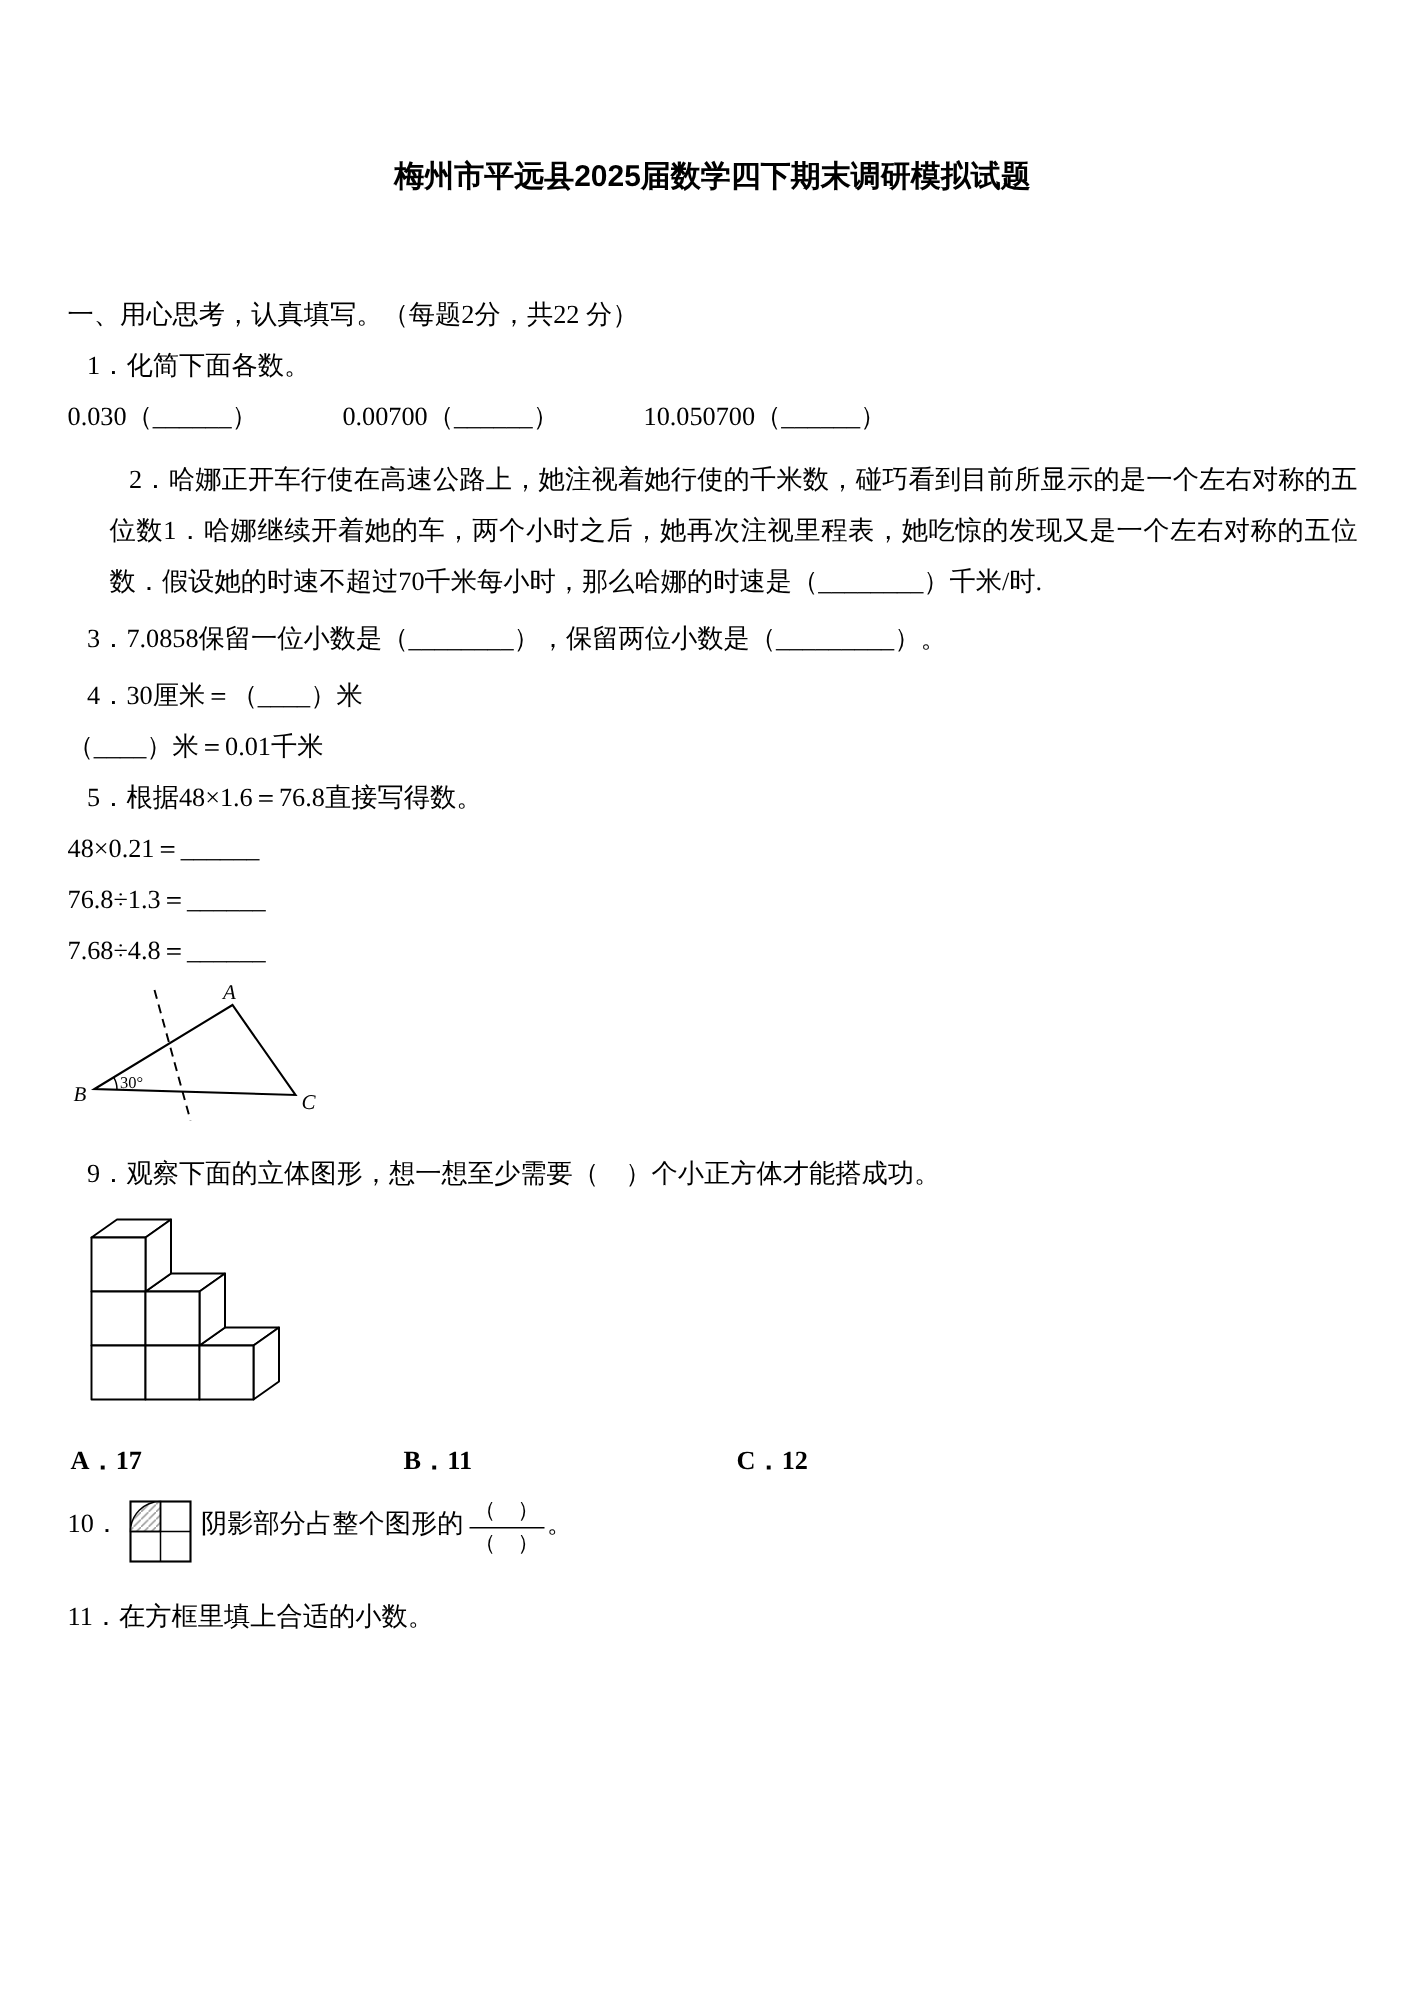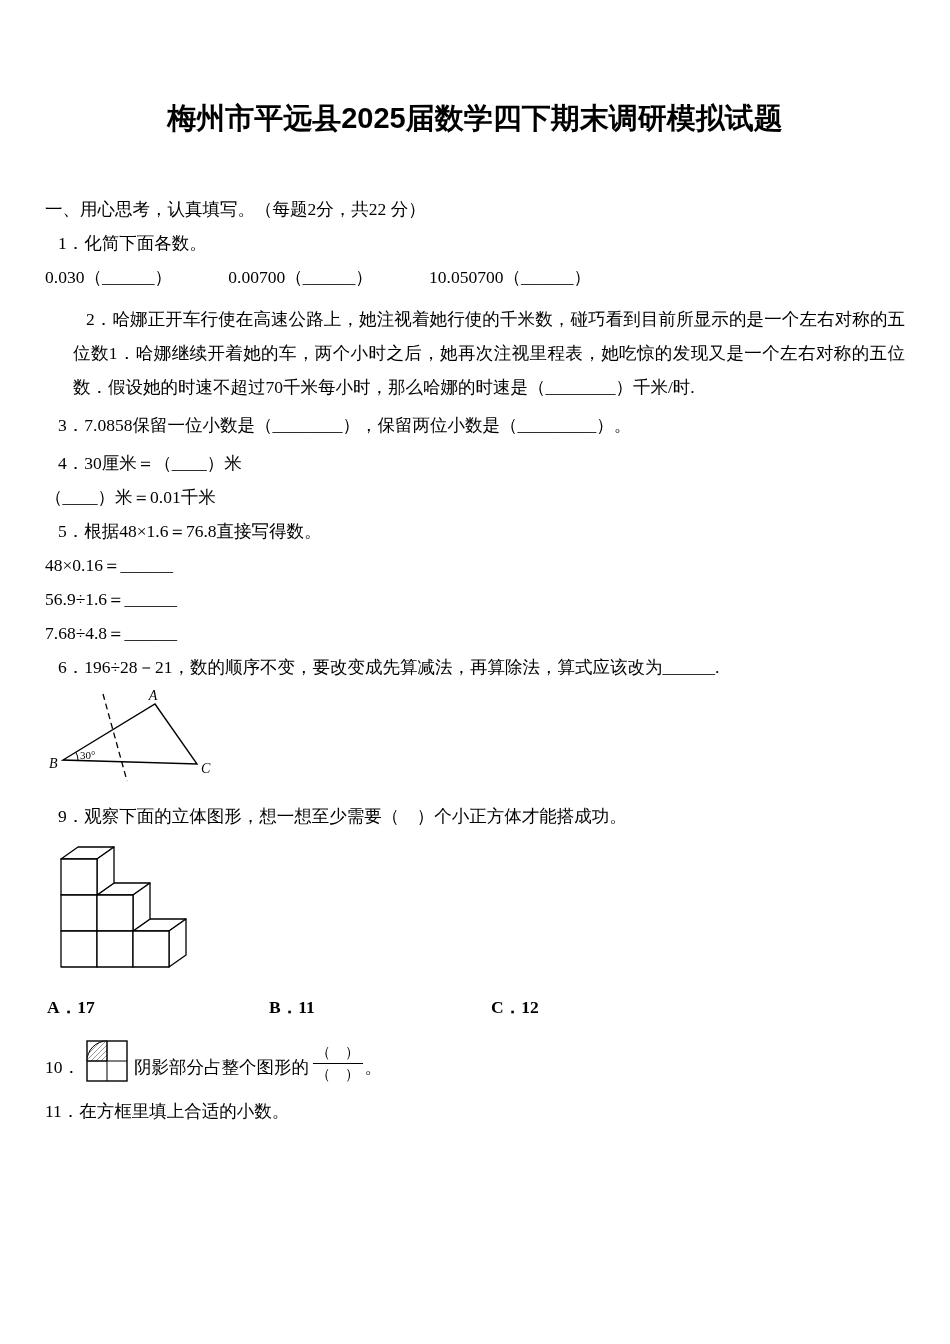--- a/index.html
+++ b/index.html
@@ -8,35 +8,35 @@
     width: 950px; height: 1344px;
     background: #ffffff; color: #000;
     font-family: "Liberation Serif", "DejaVu Serif", serif;
     font-size: 17.5px;
     overflow: hidden;
     position: relative;
   }
   .page { padding: 102px 45px 0 45px; }
   .title {
     font-family: "Liberation Sans", "DejaVu Sans", sans-serif;
-    font-size: 29px; font-weight: bold;
+    font-size: 20px; font-weight: bold;
     text-align: center; margin: 0 0 58px 0; line-height: 32px;
   }
   .ln { margin: 0; line-height: 34px; }
   .ind { padding-left: 13px; }
   .b { font-weight: normal; }
   .just { text-align: justify; text-indent: 13px; margin-bottom: 4px; margin-left: 28px; }
   .mb4 { margin-bottom: 4px; }
   .items { margin-bottom: 8px; }
   .items .item { display: inline-block; margin-right: 52px; }
   .fig { margin: 4px 0 8px 2px; }
   .figcube { margin: 4px 0 14px 12px; }
   .options { display: flex; font-weight: bold; margin: 0 0 8px 2px; line-height: 34px; }
   .options span { width: 222px; }
-  .q10row { display: flex; align-items: flex-end; margin: 4px 0 10px 0; min-height: 52px; }
+  .q10row { display: flex; align-items: flex-start; margin: 4px 0 10px 0; min-height: 52px; }
   .q10row .txt { line-height: 34px; }
   .q10row svg { margin: 0 4px; }
   .frac { display: inline-flex; flex-direction: column; align-items: center; font-size: 14.5px; line-height: 1.3; margin: 0 2px 0 4px; }
   .frac .fnum { border-bottom: 1.4px solid #000; padding: 0 3px 1px 3px; }
   .frac .fden { padding-top: 1px; }
   svg text { font-family: "Liberation Serif", "DejaVu Serif", serif; }
   svg .vlbl { font-style: italic; font-size: 14px; }
   svg .ang { font-size: 11px; }
 </style>
 </head>
@@ -56,25 +56,24 @@
   </p>
 
   <p class="ln just">2．哈娜正开车行使在高速公路上，她注视着她行使的千米数，碰巧看到目前所显示的是一个左右对称的五位数1．哈娜继续开着她的车，两个小时之后，她再次注视里程表，她吃惊的发现又是一个左右对称的五位数．假设她的时速不超过70千米每小时，那么哈娜的时速是（________）千米/时.</p>
 
   <p class="ln ind mb4">3．7.0858保留一位小数是（________），保留两位小数是（_________）。</p>
 
   <p class="ln ind">4．30厘米＝（____）米</p>
   <p class="ln">（____）米＝0.01千米</p>
 
   <p class="ln ind">5．根据48×1.6＝76.8直接写得数。</p>
-  <p class="ln b">48×0.16＝______</p>
-  <p class="ln b">56.9÷1.6＝______</p>
+  <p class="ln b">48×0.21＝______</p>
+  <p class="ln b">76.8÷1.3＝______</p>
   <p class="ln b">7.68÷4.8＝______</p>
 
-  <p class="ln ind">6．196÷28－21，数的顺序不变，要改变成先算减法，再算除法，算式应该改为______.</p>
 
   <div class="fig">
     <svg width="195" height="98" viewBox="0 0 195 98">
       <polygon points="16,72 108,16 150,76" fill="none" stroke="#000" stroke-width="1.4"></polygon>
       <line x1="56" y1="6" x2="80" y2="93" stroke="#000" stroke-width="1.3" stroke-dasharray="6 4"></line>
       <path d="M 28.8,64.2 A 15 15 0 0 1 31,72.4" fill="none" stroke="#000" stroke-width="1"></path>
       <text x="106" y="12" text-anchor="middle" class="vlbl">A</text>
       <text x="2" y="80" class="vlbl">B</text>
       <text x="154" y="85" class="vlbl">C</text>
       <text x="33" y="71" class="ang">30°</text>

